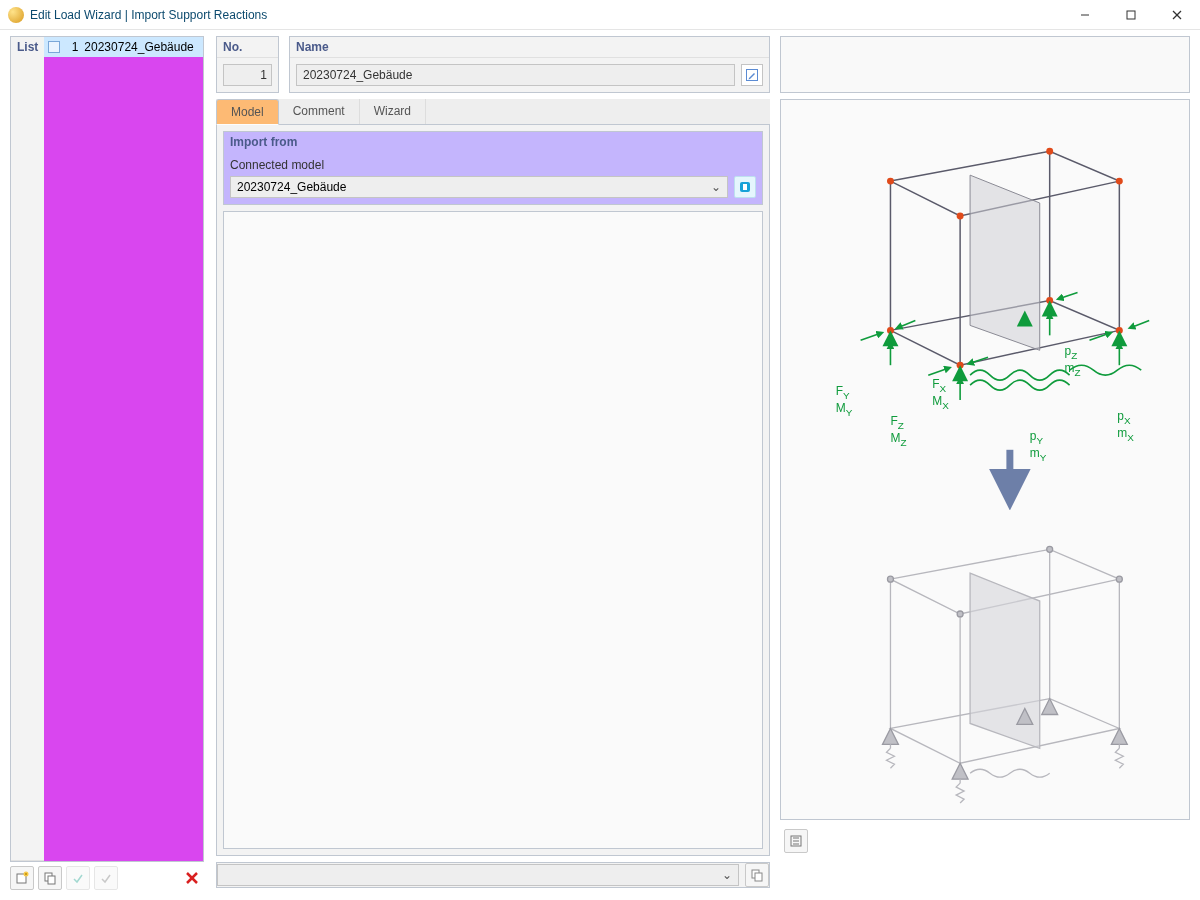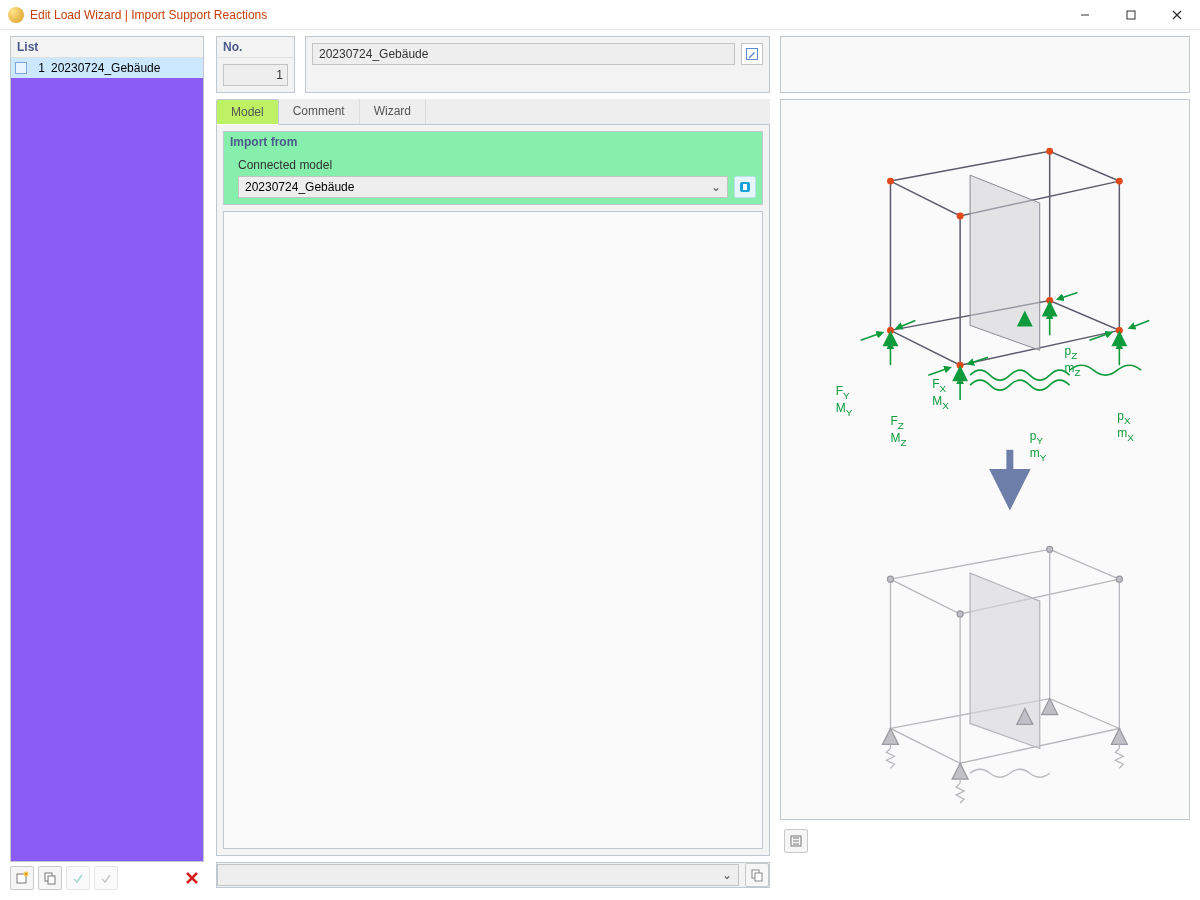--- a/index.html
+++ b/index.html
@@ -1,30 +1,30 @@
 <!DOCTYPE html>
 <html><head>
 <meta charset="utf-8">
 <style>
   * { box-sizing: border-box; font-family: "Segoe UI", Tahoma, sans-serif; font-size: 12px; }
   html, body { margin: 0; padding: 0; width: 1200px; height: 900px; background: #fff; overflow: hidden; }
 
   
   .titlebar { height: 30px; display: flex; align-items: center; padding: 0 0 0 8px; border-bottom: 1px solid #e5e5e5; }
   .titlebar .appicon { width: 16px; height: 16px; margin-right: 6px; border-radius: 50%; background: radial-gradient(circle at 30% 30%, #ffe38a, #d99a1f); position: relative; }
-  .titlebar .title-text { color: #c2410c; }
+  .titlebar .title-text { color: #0c4a6e; }
   .titlebar .winbtns { margin-left: auto; display: flex; }
   .titlebar .winbtn { width: 46px; height: 30px; display: flex; align-items: center; justify-content: center; color: #333; }
 
   
   .outer { display: grid; grid-template-columns: 210px 1fr; grid-template-rows: 1fr 40px; width: 100%; height: 870px; }
 
   
   .left-col { grid-column: 1; grid-row: 1; display: flex; flex-direction: column; padding: 6px 6px 4px 10px; }
-  .list-panel { border: 1px solid #c0c7d1; flex: 1; display: flex; flex-direction: column; background: #8b5cf6; }
+  .list-panel { border: 1px solid #c0c7d1; flex: 1; display: flex; flex-direction: row; background: #d946ef; }
   .list-header { background: #f3f3f3; color: #4a5a8a; padding: 3px 6px; font-weight: 600; border-bottom: 1px solid #e0e0e0; }
   .list-body { flex: 1; overflow: auto; }
   .list-row { display: flex; align-items: center; height: 20px; padding: 0 4px; gap: 6px; }
   .list-row.selected { background: #cce8ff; }
   .list-row .rowicon { width: 12px; height: 12px; border: 1px solid #7aa7d8; background: #eaf4ff; }
   .list-row .rownum { width: 12px; text-align: right; }
   .list-row .rowname { flex: 1; white-space: nowrap; overflow: hidden; text-overflow: ellipsis; }
   .left-toolbar { display: flex; align-items: center; gap: 4px; padding: 4px 0 0 0; }
   .left-toolbar .spacer { flex: 1; }
   .tbtn { width: 24px; height: 24px; border: 1px solid #c9c9c9; background: #f6f6f6; display: inline-flex; align-items: center; justify-content: center; color: #444; border-radius: 2px; }
@@ -32,39 +32,39 @@
   .tbtn svg { display: block; }
 
   
   .right-col { grid-column: 2; grid-row: 1; display: flex; flex-direction: column; padding: 6px 10px 6px 6px; gap: 6px; }
 
   .header-row { display: flex; gap: 10px; }
   .panel { border: 1px solid #c0c7d1; background: #f3f3f3; }
   .panel .ph { color: #4a5a8a; font-weight: 600; padding: 3px 6px; border-bottom: 1px solid #e0e0e0; background: #f3f3f3; }
   .panel .pb { padding: 6px; background: #f3f3f3; }
 
-  .no-panel { width: 79px; }
+  .no-panel { width: 63px; }
   .no-panel input { width: 100%; height: 22px; text-align: right; padding: 2px 4px; border: 1px solid #c4c4c4; background: #eee; color: #333; }
 
   .name-panel { flex: 1; }
   .name-panel .pb { display: flex; gap: 6px; align-items: center; }
   .name-panel input { flex: 1; height: 22px; padding: 2px 6px; border: 1px solid #c4c4c4; background: #eee; color: #333; }
   .editbtn { width: 22px; height: 22px; border: 1px solid #c4c4c4; background: #fff; display: inline-flex; align-items: center; justify-content: center; }
 
   .preview-holder-panel.header-blank { width: 410px; border: 1px solid #c0c7d1; background: #f9f9f9; }
 
   .mid-row { display: flex; gap: 10px; flex: 1; min-height: 0; }
   .tabs-area { flex: 1; display: flex; flex-direction: column; min-height: 0; }
   .tabs-bar { display: flex; border-bottom: 1px solid #c0c7d1; background: #eee; }
   .tab { padding: 5px 14px; color: #555; border-right: 1px solid #ddd; }
-  .tab.active { background: #bef264; border: 1px solid #c0c7d1; border-bottom: 1px solid #fdfdfd; margin-bottom: -1px; border-top-left-radius: 3px; border-top-right-radius: 3px; }
+  .tab.active { background: #fdba74; border: 1px solid #c0c7d1; border-bottom: 1px solid #fdfdfd; margin-bottom: -1px; border-top-left-radius: 3px; border-top-right-radius: 3px; }
   .tab-content { flex: 1; border: 1px solid #c0c7d1; border-top: none; background: #f3f3f3; display: flex; flex-direction: column; min-height: 0; }
-  .importfrom { border: 1px solid #c0c7d1; margin: 6px; background: #86efac; }
+  .importfrom { border: 1px solid #c0c7d1; margin: 6px; background: #c4b5fd; }
   .importfrom .ph { color: #4a5a8a; font-weight: 600; padding: 3px 6px; }
-  .importfrom .pb2 { padding: 6px; margin-left: 8px; }
+  .importfrom .pb2 { padding: 6px; }
   .importfrom .lbl { color: #333; margin-bottom: 4px; display: block; }
   .comborow { display: flex; align-items: center; gap: 6px; }
   .combo { flex: 1; height: 22px; border: 1px solid #c4c4c4; background: #eee; display: flex; align-items: center; padding: 0 6px; position: relative; }
   .combo .chev { margin-left: auto; color: #555; }
   .sqbtn { width: 22px; height: 22px; border: 1px solid #bde0ef; background: #e5f6fd; display: flex; align-items: center; justify-content: center; border-radius: 2px; color:#0e7fb3;}
   .tab-content .filler { flex: 1; margin: 0 6px 6px 6px; border: 1px solid #c0c7d1; background: #fafafa; }
 
   .preview-col { width: 410px; display: flex; flex-direction: column; gap: 6px; }
   .preview-panel { flex: 1; border: 1px solid #c0c7d1; background: #fafafa; position: relative; }
   .preview-toolbar { height: 30px; display: flex; align-items: center; padding: 0 4px; }
@@ -155,20 +155,21 @@
   <div class="right-col">
 
     <div class="header-row">
       <div class="panel no-panel">
         <div class="ph">No.</div>
         <div class="pb">
           <input type="text" readonly="" value="1" style="">
         </div>
       </div>
       <div class="panel name-panel">
+        <div class="ph">Name</div>
         <div class="pb">
           <input type="text" readonly="" value="20230724_Gebäude" style="">
           <span class="editbtn">
             <svg width="14" height="14">
                 <rect x="1.5" y="1.5" width="11" height="11" fill="none" stroke="#5b8bd3"></rect>
                 <path d="M4 10l5-5 1 1-5 5-1.5.5z" fill="#5b8bd3"></path>
               </svg>
           </span>
         </div>
       </div>

